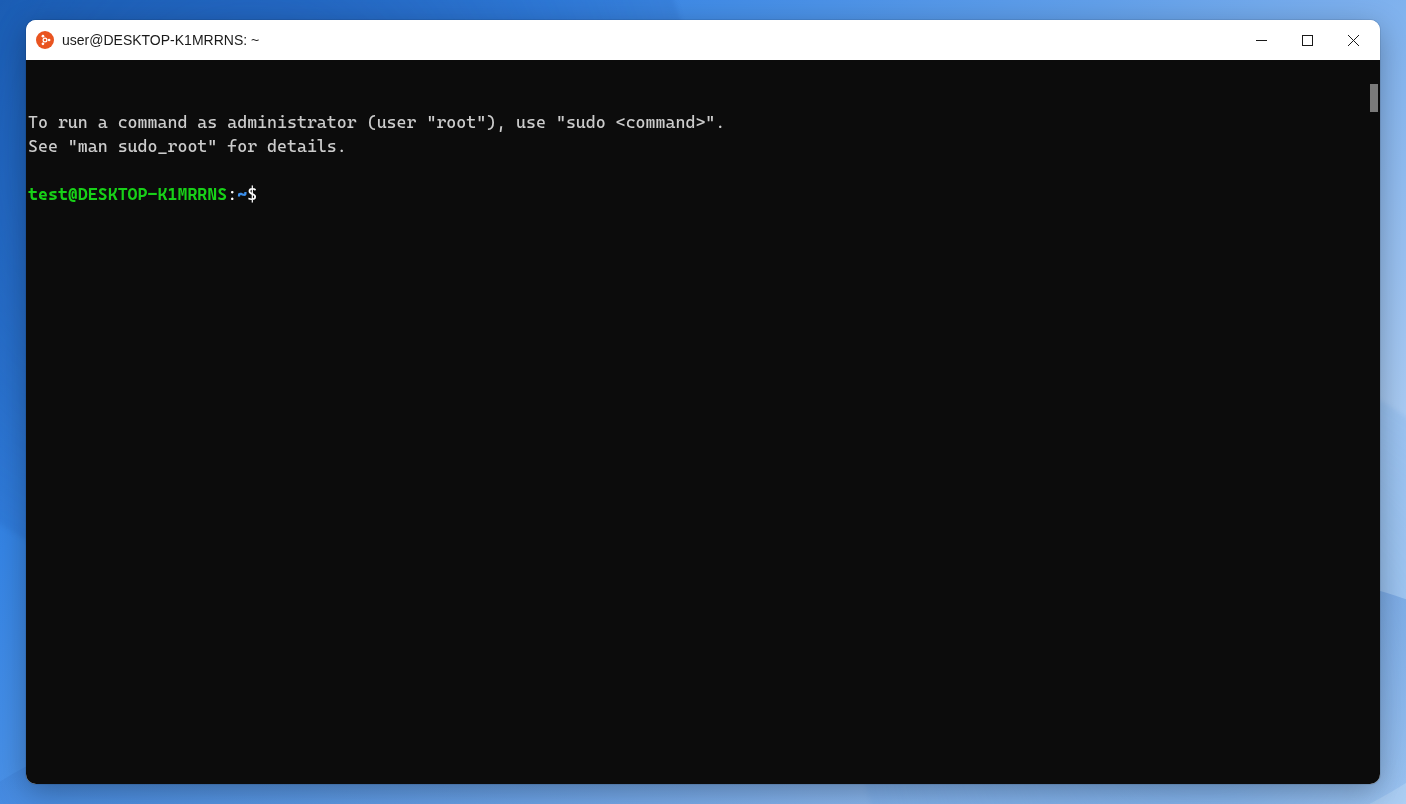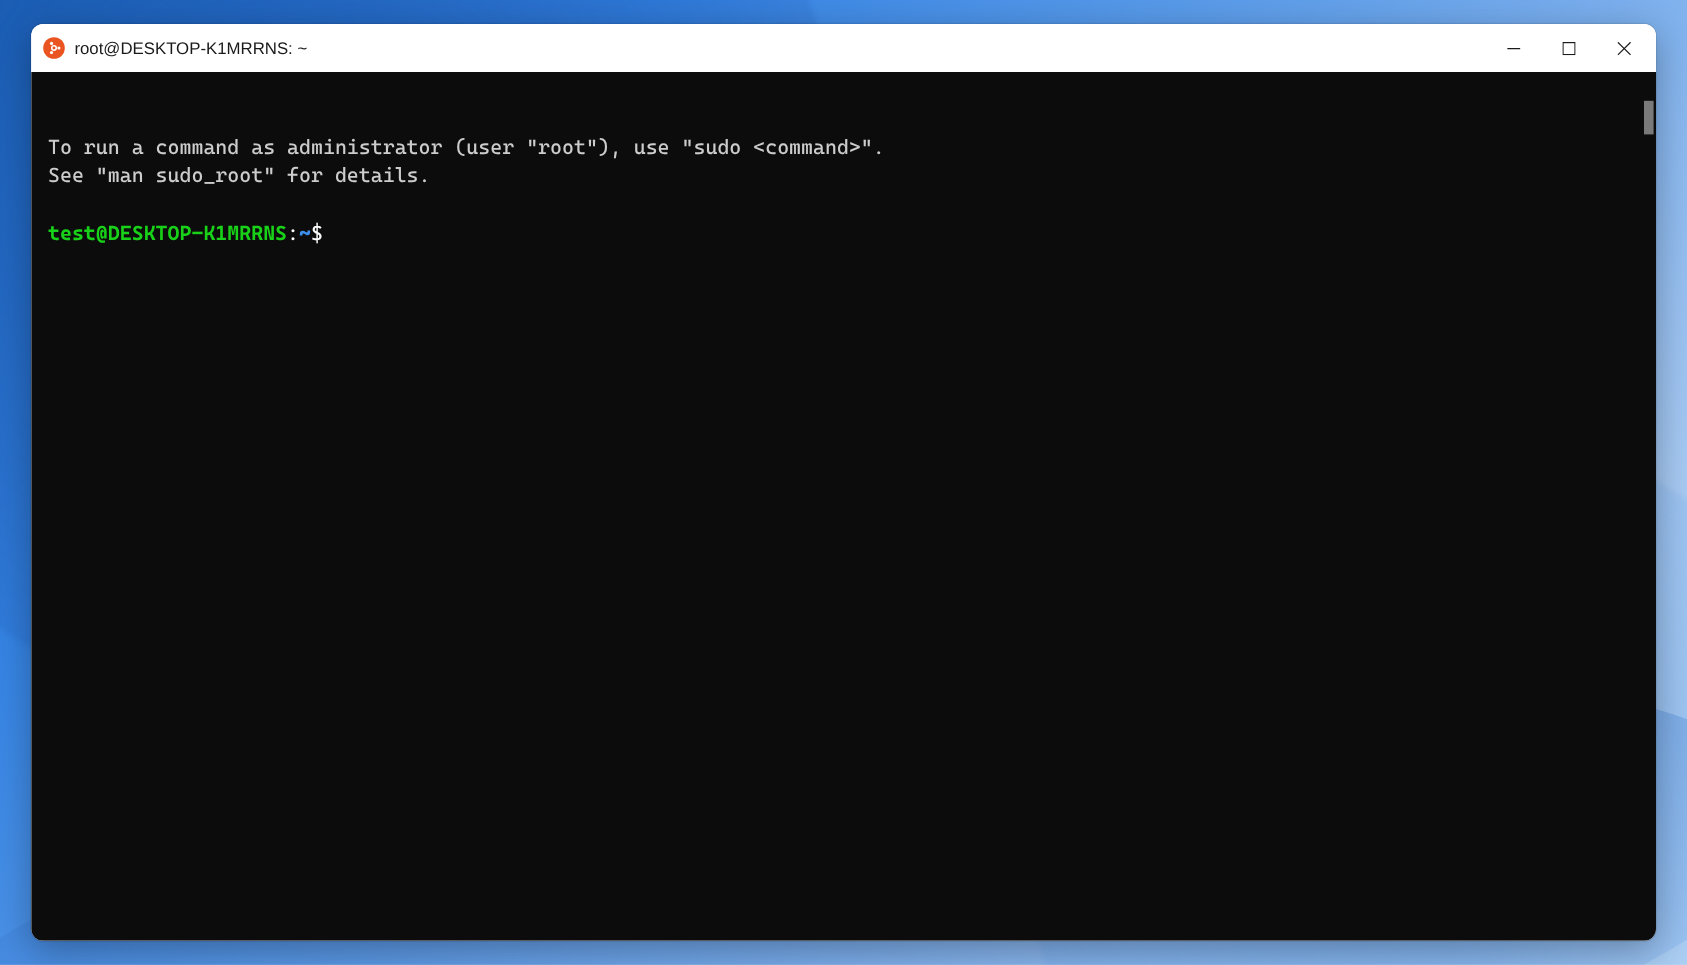--- a/index.html
+++ b/index.html
@@ -111,21 +111,20 @@
       font-family: "Cascadia Mono", "Consolas", "Courier New", monospace;
       font-size: 17px;
       line-height: 24px;
       padding: 2px 2px 4px 2px;
       position: relative;
       overflow: hidden;
       white-space: pre;
     }
     .terminal-inner {
       padding: 0;
-      margin-left: 12px;
     }
     .scrollbar-track {
       position: absolute;
       right: 2px;
       top: 2px;
       width: 12px;
       height: calc(100% - 4px);
       background: transparent;
     }
     .scrollbar-thumb {
@@ -171,21 +170,21 @@
 <div class="window">
   <div class="title-bar">
     <div class="title-icon">
       <svg viewBox="0 0 24 24" fill="none">
         <circle cx="12" cy="12" r="3.2" stroke="#fff" stroke-width="2.2"></circle>
         <circle cx="19" cy="12" r="2.3" fill="#fff"></circle>
         <circle cx="8.5" cy="5.5" r="2.3" fill="#fff"></circle>
         <circle cx="8.5" cy="18.5" r="2.3" fill="#fff"></circle>
       </svg>
     </div>
-    <div class="title-text">root@DESKTOP-K1MRRNS: ~</div>
+    <div class="title-text">user@DESKTOP-K1MRRNS: ~</div>
     <div class="window-controls">
       <div class="win-btn">
         <svg viewBox="0 0 11 11">
             <line x1="0" y1="5.5" x2="11" y2="5.5" stroke="currentColor" stroke-width="1"></line>
           </svg>
       </div>
       <div class="win-btn">
         <svg viewBox="0 0 11 11">
             <rect x="0.5" y="0.5" width="10" height="10" stroke="currentColor" stroke-width="1" fill="none"></rect>
           </svg>

